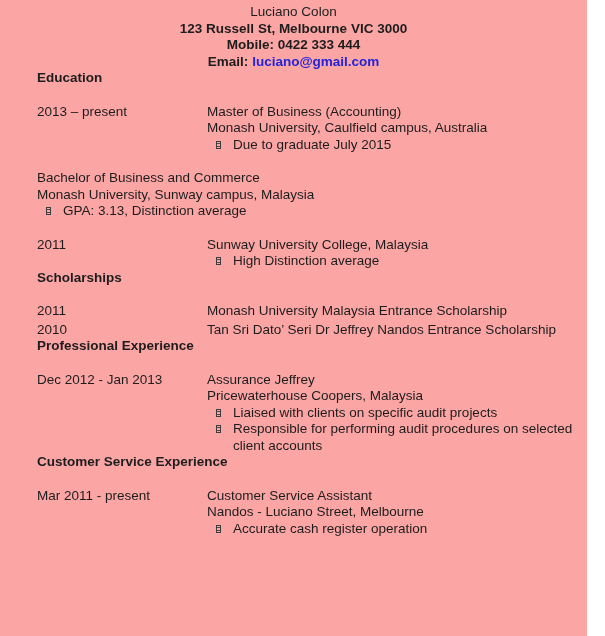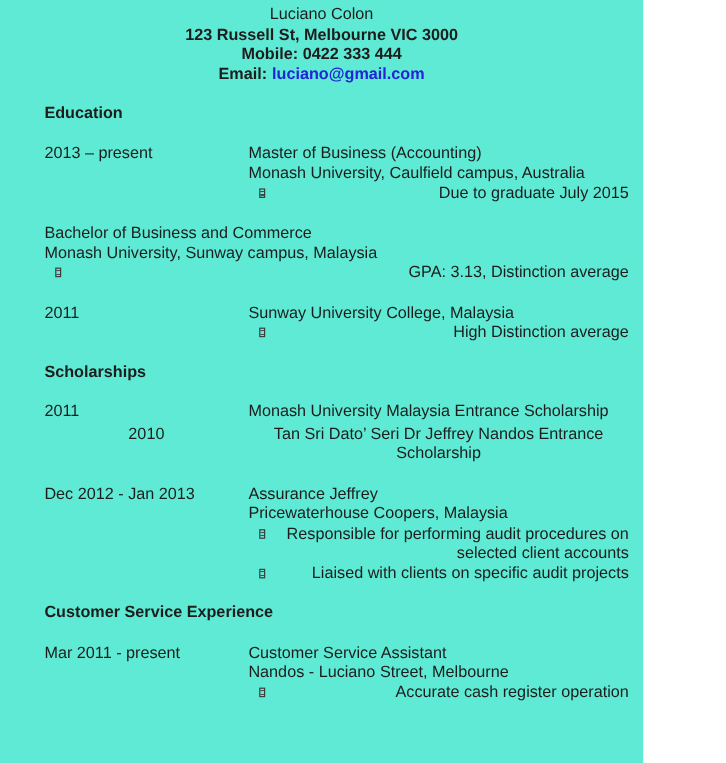--- a/index.html
+++ b/index.html
@@ -1,57 +1,57 @@
 <!DOCTYPE html>
 <html><head>
 <meta charset="utf-8">
 <style>
   * { box-sizing: border-box; }
   html, body { margin: 0; padding: 0; background: #ffffff; }
   .page {
-    width: 536px;
+    width: 587px;
     height: 636px;
     overflow: hidden;
-    background: #5eead4;
+    background: #fca5a5;
     color: #1d1d1d;
     font-family: "Liberation Sans", sans-serif;
     font-size: 13.5px;
     line-height: 16.5px;
     padding-top: 4px;
   }
   .header { text-align: center; }
   .b { font-weight: 700; }
   .email-link {
     color: #2323d9;
     font-weight: 700;
     text-decoration: none;
     margin-left: 4px;
     cursor: pointer;
   }
   .body { padding: 0 12px 0 37px; }
-  .section { margin-top: 16px; }
+  .section { margin-top: 0; }
   .stitle { font-weight: 700; }
   .entry, .row { display: flex; margin-top: 17px; }
-  .row + .row { margin-top: 2px; text-align: center; }
+  .row + .row { margin-top: 2px; }
   .period { width: 170px; flex-shrink: 0; }
   .details, .rtext { flex: 1; }
   .etitle { font-weight: 400; }
   .bullet { display: flex; padding-left: 9px; }
   .tofu {
     flex-shrink: 0;
     width: 5px;
     height: 8px;
     margin: 4px 12px 0 0;
     border: 1px solid #3d3d3d;
     background: linear-gradient(to bottom,
       transparent 1px, #4a4a4a 1px, #4a4a4a 2px,
       transparent 2px, transparent 4px,
       #4a4a4a 4px, #4a4a4a 5px, transparent 5px);
   }
-  .btext { flex: 1; text-align: right; }
+  .btext { flex: 1; }
 </style>
 </head>
 <body>
 
 <div class="page">
 
   <div class="header">
     <div>Luciano Colon</div>
     <div class="b">123 Russell St, Melbourne VIC 3000</div>
     <div class="b">Mobile: 0422 333 444</div>
@@ -107,33 +107,34 @@
         <div class="period">2011</div>
         <div class="rtext">Monash University Malaysia Entrance Scholarship</div>
       </div>
       <div class="row">
         <div class="period">2010</div>
         <div class="rtext">Tan Sri Dato’ Seri Dr Jeffrey Nandos Entrance Scholarship</div>
       </div>
     </div>
 
     <div class="section">
+      <div class="stitle">Professional Experience</div>
 
       <div class="entry">
         <div class="period">Dec 2012 - Jan 2013</div>
         <div class="details">
           <div class="etitle">Assurance Jeffrey</div>
           <div>Pricewaterhouse Coopers, Malaysia</div>
           <div class="bullet">
             <span class="tofu"></span>
-            <span class="btext">Responsible for performing audit procedures on selected client accounts</span>
+            <span class="btext">Liaised with clients on specific audit projects</span>
           </div>
           <div class="bullet">
             <span class="tofu"></span>
-            <span class="btext">Liaised with clients on specific audit projects</span>
+            <span class="btext">Responsible for performing audit procedures on selected client accounts</span>
           </div>
         </div>
       </div>
     </div>
 
     <div class="section">
       <div class="stitle">Customer Service Experience</div>
 
       <div class="entry">
         <div class="period">Mar 2011 - present</div>

